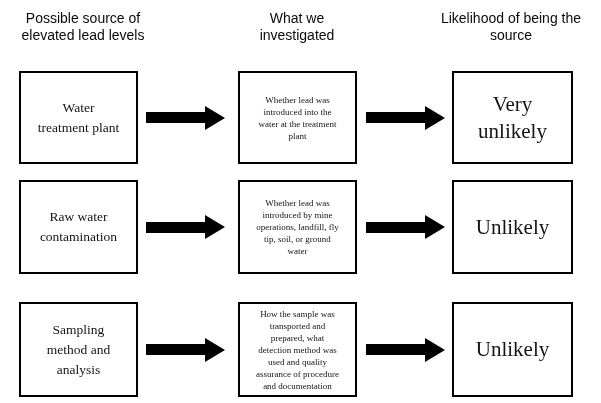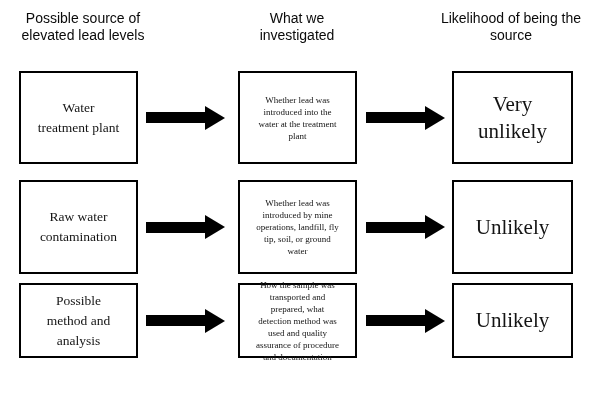--- a/index.html
+++ b/index.html
@@ -25,21 +25,21 @@
     text-align: center;
     white-space: pre-line;
     color: #0a0a0a;
   }
   .h0 { left: 8px;   width: 150px; }
   .h1 { left: 237px; width: 120px; }
   .h2 { left: 426px; width: 170px; }
 
   .r0 { top: 71px;  height: 93px; }
   .r1 { top: 180px; height: 94px; }
-  .r2 { top: 283px; height: 75px; }
+  .r2 { top: 302px; height: 95px; }
 
   .box {
     position: absolute;
     box-sizing: border-box;
     border: 2px solid #000000;
     background: #ffffff;
     display: flex;
     align-items: center;
     justify-content: center;
     text-align: center;
@@ -130,21 +130,21 @@
 introduced by mine
 operations, landfill, fly
 tip, soil, or ground
 water</div>
   <div class="arrow a2 r1">
     <span class="shaft"></span>
     <span class="head"></span>
   </div>
   <div class="box likelihood r1">Unlikely</div>
 
-  <div class="box source r2">Possible
+  <div class="box source r2">Sampling
 method and
 analysis</div>
   <div class="arrow a1 r2">
     <span class="shaft"></span>
     <span class="head"></span>
   </div>
   <div class="box invest r2">How the sample was
 transported and
 prepared, what
 detection method was

